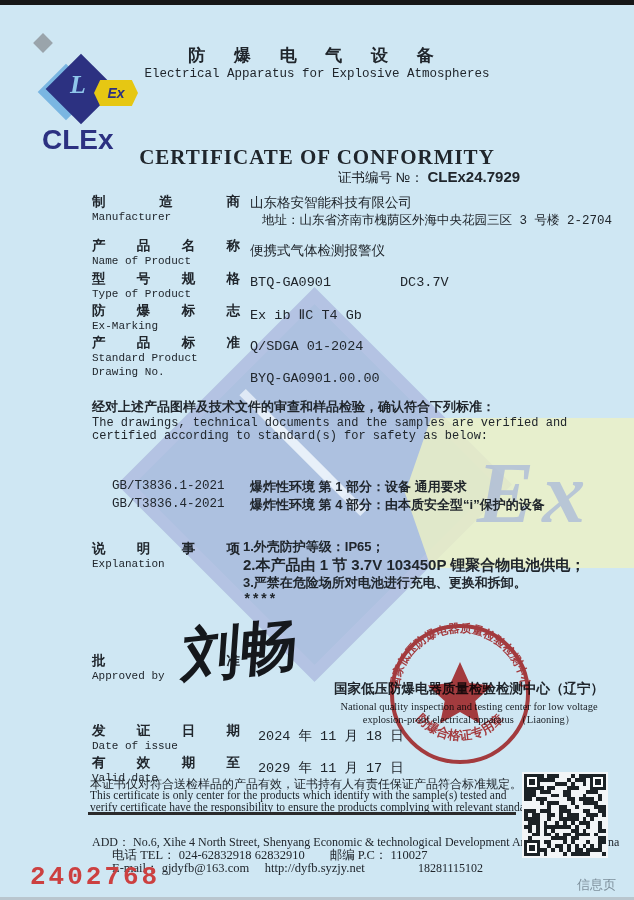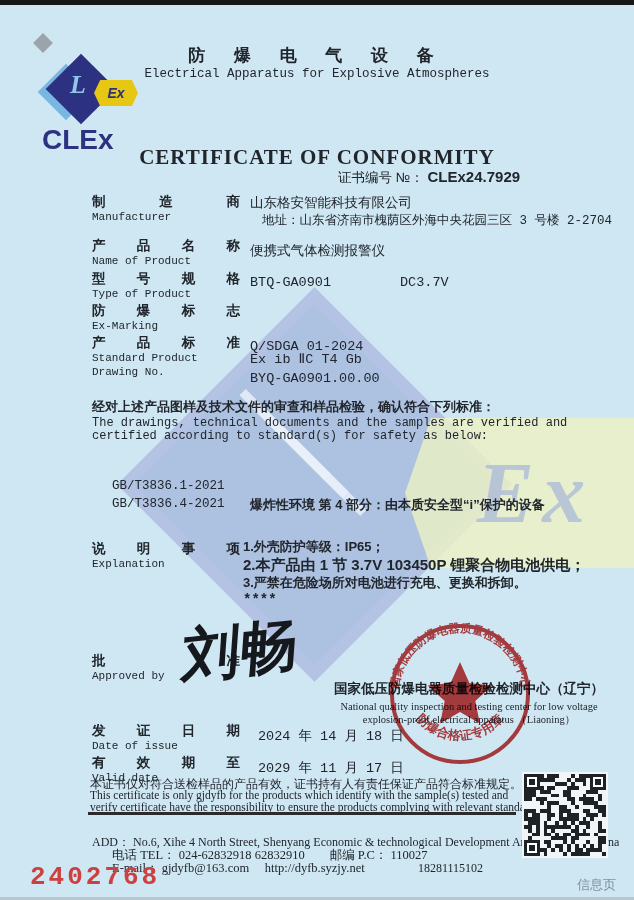--- a/index.html
+++ b/index.html
@@ -131,38 +131,39 @@
     <div class="label-zh">型号规格</div>
     <div class="label-en">Type of Product</div>
   </div>
   <div class="abs val value" style="top:275px;">BTQ-GA0901</div>
   <div class="abs value" style="left:400px;top:275px;">DC3.7V</div>
 
   <div class="abs fld" style="top:302px;">
     <div class="label-zh">防爆标志</div>
     <div class="label-en">Ex-Marking</div>
   </div>
-  <div class="abs val value" style="top:306px;margin-top:44px;">Ex ib ⅡC T4 Gb</div>
+  <div class="abs val value" style="top:306px;">Ex ib ⅡC T4 Gb</div>
 
   <div class="abs fld" style="top:334px;">
     <div class="label-zh">产品标准</div>
     <div class="label-en">Standard Product</div>
   </div>
   <div class="abs val value" style="top:339px;">Q/SDGA 01-2024</div>
 
   <div class="abs fld" style="top:366px;">
     <div class="label-en">Drawing No.</div>
   </div>
   <div class="abs val value" style="top:371px;">BYQ-GA0901.00.00</div>
 
   <div class="abs stmt-zh">经对上述产品图样及技术文件的审查和样品检验，确认符合下列标准：</div>
   <div class="abs stmt-en mono" style="top:416px;">The drawings, technical documents and the samples are verified and</div>
   <div class="abs stmt-en mono" style="top:429px;">certified according to standard(s) for safety as below:</div>
 
   <div class="abs std-code mono" style="top:479px;">GB/T3836.1-2021</div>
+  <div class="abs std-desc" style="top:478px;">爆炸性环境 第 1 部分：设备 通用要求</div>
   <div class="abs std-code mono" style="top:497px;">GB/T3836.4-2021</div>
   <div class="abs std-desc" style="top:496px;">爆炸性环境 第 4 部分：由本质安全型“i”保护的设备</div>
 
   <div class="abs fld" style="top:540px;">
     <div class="label-zh">说明事项</div>
     <div class="label-en">Explanation</div>
   </div>
   <div class="abs" style="left:243px;top:538px;font-size:13px;font-weight:600;">1.外壳防护等级：IP65；</div>
   <div class="abs" style="left:243px;top:556px;font-size:15px;font-weight:700;">2.本产品由 1 节 3.7V 103450P 锂聚合物电池供电；</div>
   <div class="abs" style="left:243px;top:574px;font-size:13px;font-weight:600;">3.严禁在危险场所对电池进行充电、更换和拆卸。</div>
@@ -194,30 +195,30 @@
     </text>
     <text font-size="12.5" fill="#c53030" font-weight="bold">
       <textPath href="#arcBottom" startOffset="50%" text-anchor="middle" id="stamp-arc-bottom">防爆合格证专用章</textPath>
     </text>
   </svg>
 
   <div class="abs fld" style="top:722px;">
     <div class="label-zh">发证日期</div>
     <div class="label-en">Date of issue</div>
   </div>
-  <div class="abs value" style="left:258px;top:727px;">2024 年 14 月 18 日</div>
+  <div class="abs value" style="left:258px;top:727px;">2024 年 11 月 18 日</div>
 
   <div class="abs fld" style="top:754px;">
     <div class="label-zh">有效期至</div>
     <div class="label-en">Valid date</div>
   </div>
   <div class="abs value" style="left:258px;top:759px;">2029 年 11 月 17 日</div>
 
   <div class="abs disc-zh">本证书仅对符合送检样品的产品有效，证书持有人有责任保证产品符合标准规定。</div>
-  <div class="abs disc-en" style="top:789px;">This certificate is only gjdyfb for the products which identify with the sample(s) tested and</div>
+  <div class="abs disc-en" style="top:789px;">This certificate is only center for the products which identify with the sample(s) tested and</div>
   <div class="abs disc-en" style="top:801px;">verify certificate have the responsibility to ensure the products complying with relevant standard(s).</div>
   <div class="abs sep"></div>
 
   <div class="abs foot serif" style="left:92px;top:834px;font-size:12px;">ADD： No.6, Xihe 4 North Street, Shenyang Economic &amp; technological Development Area, Liaoning, China</div>
   <div class="abs foot serif" style="left:112px;top:847px;">电话 TEL： 024-62832918 62832910　　邮编 P.C： 110027</div>
   <div class="abs foot serif" style="left:112px;top:860px;">E-mail： gjdyfb@163.com　 http://dyfb.syzjy.net</div>
   <div class="abs foot serif" style="left:418px;top:861px;font-size:12px;">18281115102</div>
 
   <div class="abs qr">
       <i style="background: rgb(28, 34, 38);"></i>

